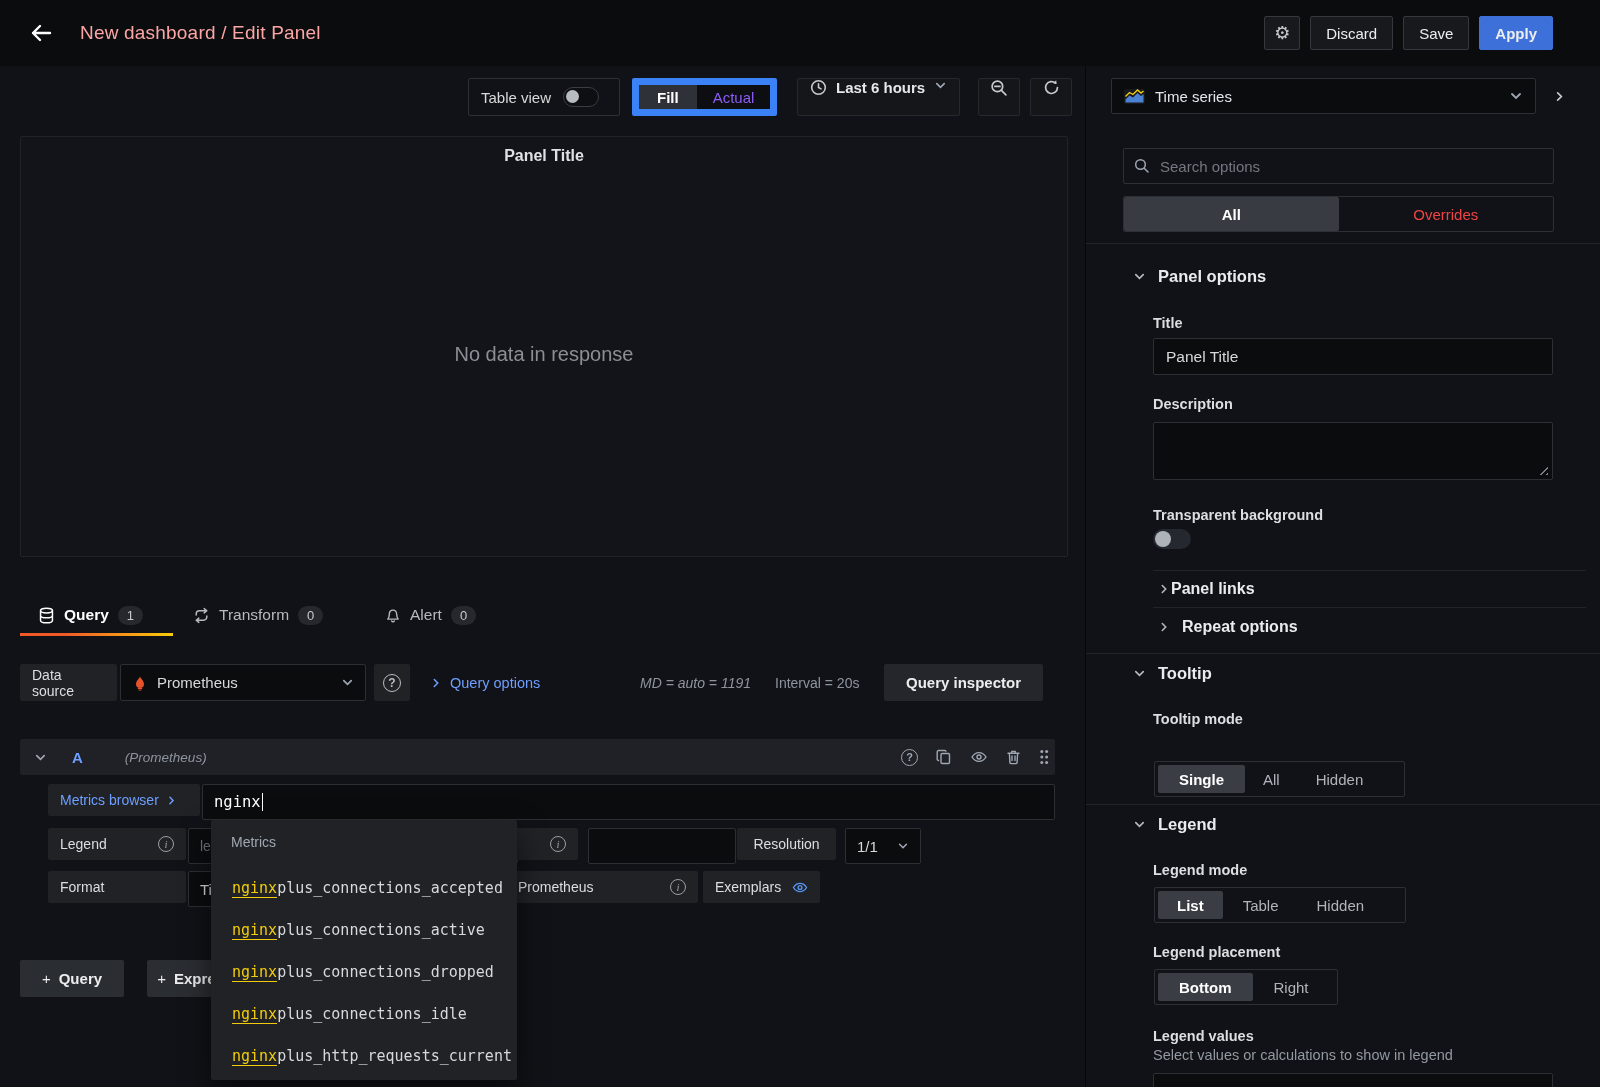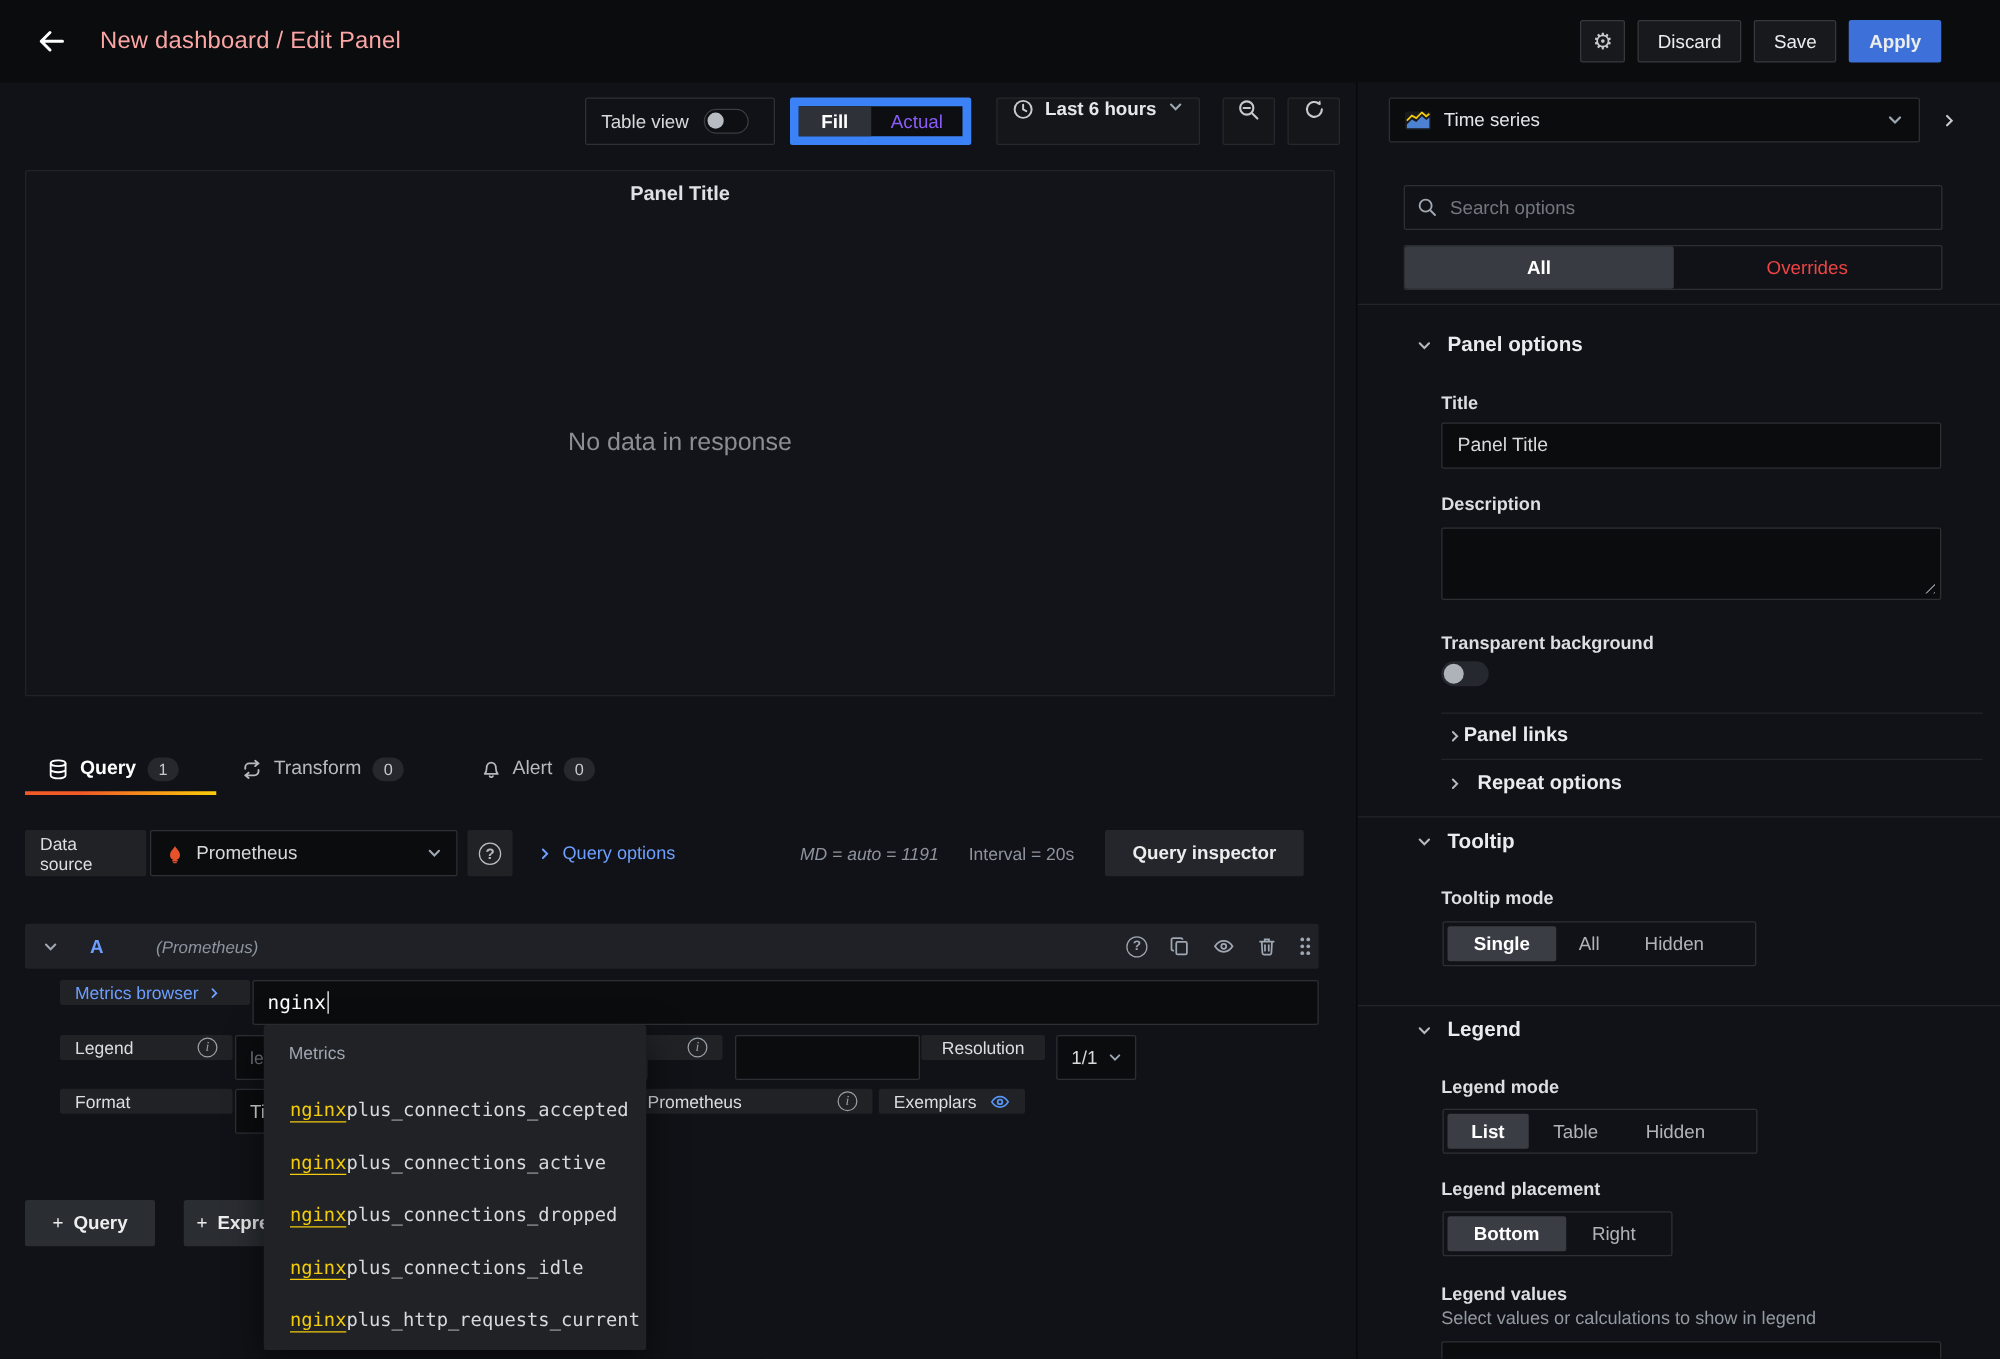--- a/index.html
+++ b/index.html
@@ -36,21 +36,21 @@
 
   
   .tab{position:absolute;top:596px;height:38px;display:flex;align-items:center;gap:9px;cursor:pointer;}
   .tab .lab{font-size:15.5px;font-weight:500;color:#b6b9be;}
   .tab.active .lab{color:#fff;font-weight:600;}
   .badge{background:#26282e;border-radius:11px;padding:2px 9px;font-size:13px;color:#c7c9cc;font-weight:500;}
   .tab-underline{position:absolute;left:20px;top:633px;width:153px;height:3px;background:linear-gradient(90deg,#f05a28 30%,#fbca0a 99%);}
 
   
   .lblbox{position:absolute;background:#202226;border-radius:2px;display:flex;align-items:center;font-size:14px;
-          color:#dcdee1;font-weight:500;padding:0 12px;height:20px;box-sizing:border-box;}
+          color:#dcdee1;font-weight:500;padding:0 12px;height:32px;box-sizing:border-box;}
   .inputbox{position:absolute;background:#0b0c0e;border:1px solid #2c3035;border-radius:2px;height:36px;display:flex;
             align-items:center;padding:0 11px;font-size:15px;box-sizing:border-box;color:#d8d9da;}
   .bluetxt{color:#6e9fff;}
   .graytxt{color:#8e949e;}
   .circ{border:1.5px solid #b9bdc3;border-radius:50%;width:18px;height:18px;display:flex;align-items:center;justify-content:center;
         font-size:12px;font-weight:700;color:#b9bdc3;box-sizing:border-box;}
   .info-i{border:1.3px solid #9aa0a8;border-radius:50%;width:16px;height:16px;display:flex;align-items:center;justify-content:center;
         font-size:11px;color:#9aa0a8;box-sizing:border-box;font-family:"Liberation Serif",serif;font-style:italic;}
   .qheader{position:absolute;left:20px;top:739px;width:1035px;height:36px;background:#1f2126;border-radius:2px;display:flex;align-items:center;}
   .qh-icons{position:absolute;right:6px;top:0;height:36px;display:flex;align-items:center;gap:18px;color:#9fa7b3;}
@@ -285,21 +285,21 @@
     <span class="info-i" style="margin-left:auto;">i</span>
   </div>
   <div class="inputbox" style="left:188px;top:828px;width:330px;color:#6f747c;font-size:14px;">
     <span>legend format</span>
   </div>
   <div class="lblbox" style="left:480px;top:828px;width:98px;">
     <span class="info-i" style="margin-left:auto;">i</span>
   </div>
   <div class="inputbox" style="left:588px;top:828px;width:148px;"></div>
   <div class="lblbox" style="left:737px;top:828px;width:99px;justify-content:center;">Resolution</div>
-  <div class="inputbox" style="left:845px;top:828px;width:64px;gap:8px;">
+  <div class="inputbox" style="left:845px;top:828px;width:76px;gap:8px;">
     <span>1/1</span>
     <span class="chev" style="margin-left:auto;">
       <svg width="12" height="12" viewBox="0 0 14 14">
           <path d="M3 5l4 4 4-4" fill="none" stroke="#9fa7b3" stroke-width="1.8" stroke-linecap="round"></path>
         </svg>
     </span>
   </div>
 
   <div class="lblbox" style="left:48px;top:871px;width:138px;">Format</div>
   <div class="inputbox" style="left:188px;top:871px;width:220px;">
@@ -422,21 +422,21 @@
 
     <div class="sec-h" style="left:47px;top:598px;">
       <span>
         <svg width="13" height="13" viewBox="0 0 14 14">
             <path d="M3 5l4 4 4-4" fill="none" stroke="#b6b9be" stroke-width="1.8" stroke-linecap="round"></path>
           </svg>
       </span>
       <span>Tooltip</span>
     </div>
     <div class="fld-l" style="left:67px;top:645px;">Tooltip mode</div>
-    <div class="rg" style="left:68px;top:671px;width:251px;">
+    <div class="rg" style="left:68px;top:695px;width:251px;">
       <span class="o sel" style="padding:0 21px;">Single</span>
       <span class="o" style="padding:0 16px;">All</span>
       <span class="o" style="padding:0 18px;">Hidden</span>
     </div>
 
     <div class="sdiv" style="left:0;top:738px;width:515px;"></div>
 
     <div class="sec-h" style="left:47px;top:749px;">
       <span>
         <svg width="13" height="13" viewBox="0 0 14 14">

